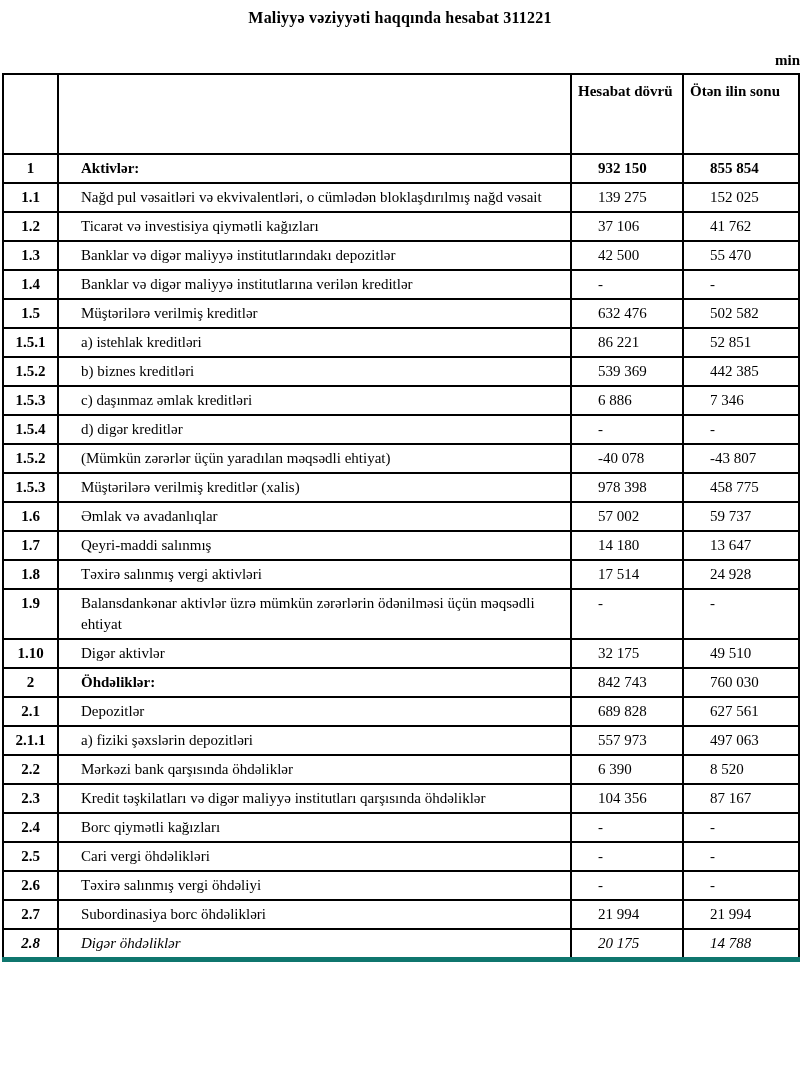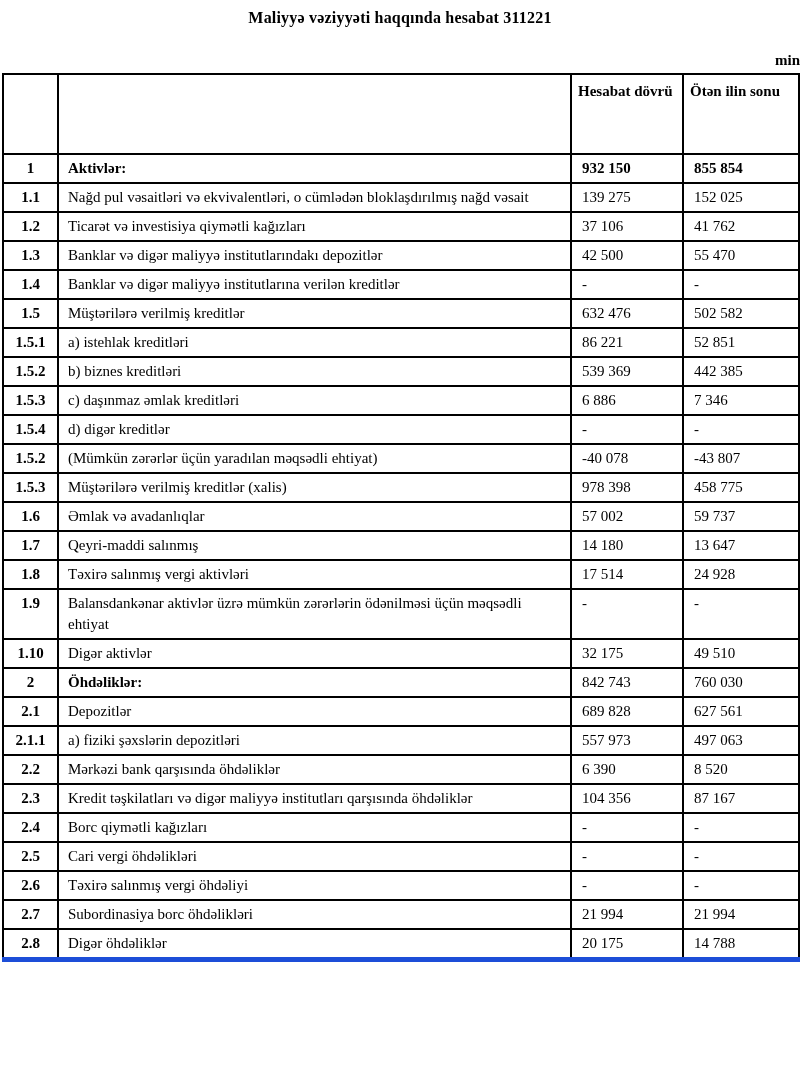--- a/index.html
+++ b/index.html
@@ -45,27 +45,27 @@
   thead tr { height: 80px; }
   thead th {
     font-weight: bold;
     text-align: left;
     vertical-align: top;
     padding-top: 6px;
     border-radius: 13px;
   }
   tbody tr { height: 27px; }
   td.num   { text-align: center; font-weight: bold; padding-left: 2px; padding-right: 2px; }
-  td.label { padding-left: 9px; margin-top: 12px; }
-  td.val   { padding-left: 10px; white-space: nowrap; }
+  td.label { padding-left: 22px; margin-top: 12px; }
+  td.val   { padding-left: 26px; white-space: nowrap; }
   .bold    { font-weight: bold; }
   
   tbody tr:nth-child(27), tbody tr:nth-child(28) { height: 22px; }
   
-  tbody tr:last-child td { border-bottom: 5px solid #1d4ed8; }
+  tbody tr:last-child td { border-bottom: 5px solid #0f766e; font-style: italic; }
 </style>
 </head>
 <body>
 
 <div class="page">
 
   <div class="title">Maliyyə vəziyyəti haqqında hesabat 311221</div>
 
   <div class="unit-note">
     <div>min</div>

